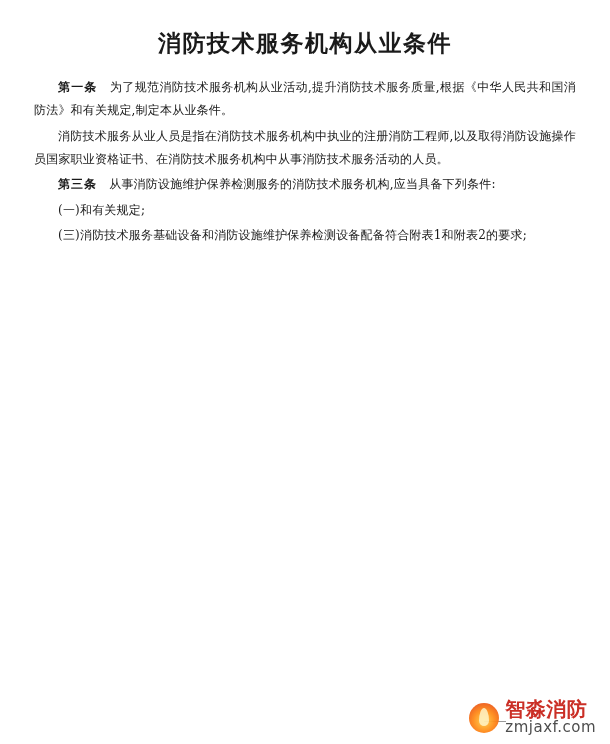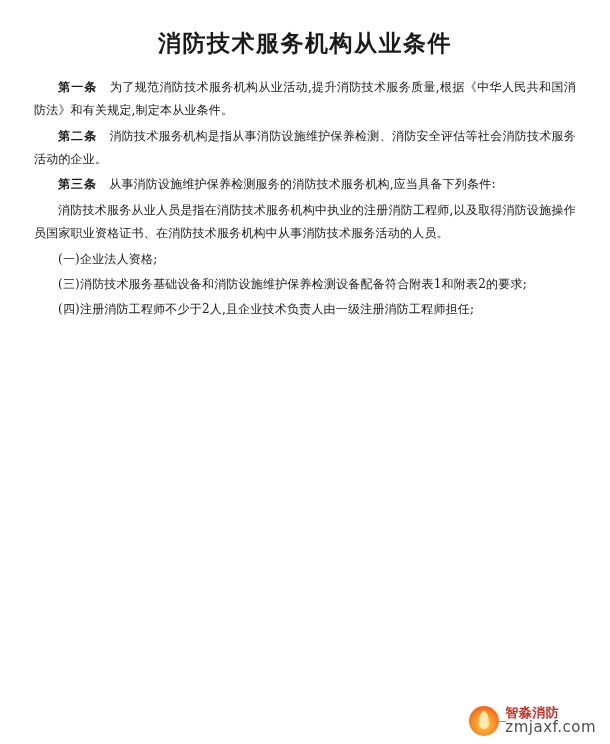--- a/index.html
+++ b/index.html
@@ -74,21 +74,21 @@
     border-radius: 50% 50% 50% 50% / 70% 70% 30% 30%;
     opacity: 0.85;
   }
   .wm-text {
     display: flex;
     flex-direction: column;
     line-height: 1.05;
   }
   .wm-main {
     font-family: "DejaVu Sans", "Liberation Sans", sans-serif;
-    font-size: 13px;
+    font-size: 20px;
     font-weight: bold;
     color: #c8241b;
     letter-spacing: 0.5px;
   }
   .wm-sub {
     font-family: "DejaVu Sans", "Liberation Sans", sans-serif;
     font-size: 15px;
     color: #444444;
     letter-spacing: 0.5px;
   }
@@ -105,44 +105,38 @@
 <body>
 
 <div class="page">
 
   <h1 class="doc-title">消防技术服务机构从业条件</h1>
 
   <p class="para indent">
     <span class="lead">第一条</span><span>　</span><span>为了规范消防技术服务机构从业活动,提升消防技术服务质量,根据《中华人民共和国消防法》和有关规定,制定本从业条件。</span>
   </p>
 
+
   <p class="para indent">
-    <span class="lead">第二条</span><span>　</span><span>消防技术服务机构是指从事消防设施维护保养检测、消防安全评估等社会消防技术服务活动的企业。</span>
+    <span>消防技术服务从业人员是指在消防技术服务机构中执业的注册消防工程师,以及取得消防设施操作员国家职业资格证书、在消防技术服务机构中从事消防技术服务活动的人员。</span>
   </p>
 
   <p class="para indent">
     <span class="lead">第三条</span><span>　</span><span>从事消防设施维护保养检测服务的消防技术服务机构,应当具备下列条件:</span>
   </p>
 
   <p class="para indent">
-    <span>消防技术服务从业人员是指在消防技术服务机构中执业的注册消防工程师,以及取得消防设施操作员国家职业资格证书、在消防技术服务机构中从事消防技术服务活动的人员。</span>
-  </p>
-
-  <p class="para indent">
-    <span>(一)企业法人资格;</span>
+    <span>(一)和有关规定;</span>
   </p>
 
 
   <p class="para indent">
     <span>(三)消防技术服务基础设备和消防设施维护保养检测设备配备符合附表1和附表2的要求;</span>
   </p>
 
-  <p class="para indent">
-    <span>(四)注册消防工程师不少于2人,且企业技术负责人由一级注册消防工程师担任;</span>
-  </p>
 
 
 
   <div class="wm-rule"></div>
 
   <div class="watermark">
     <div class="wm-flame"></div>
     <div class="wm-text">
       <span class="wm-main">智淼消防</span>
       <span class="wm-sub">zmjaxf.com</span>

